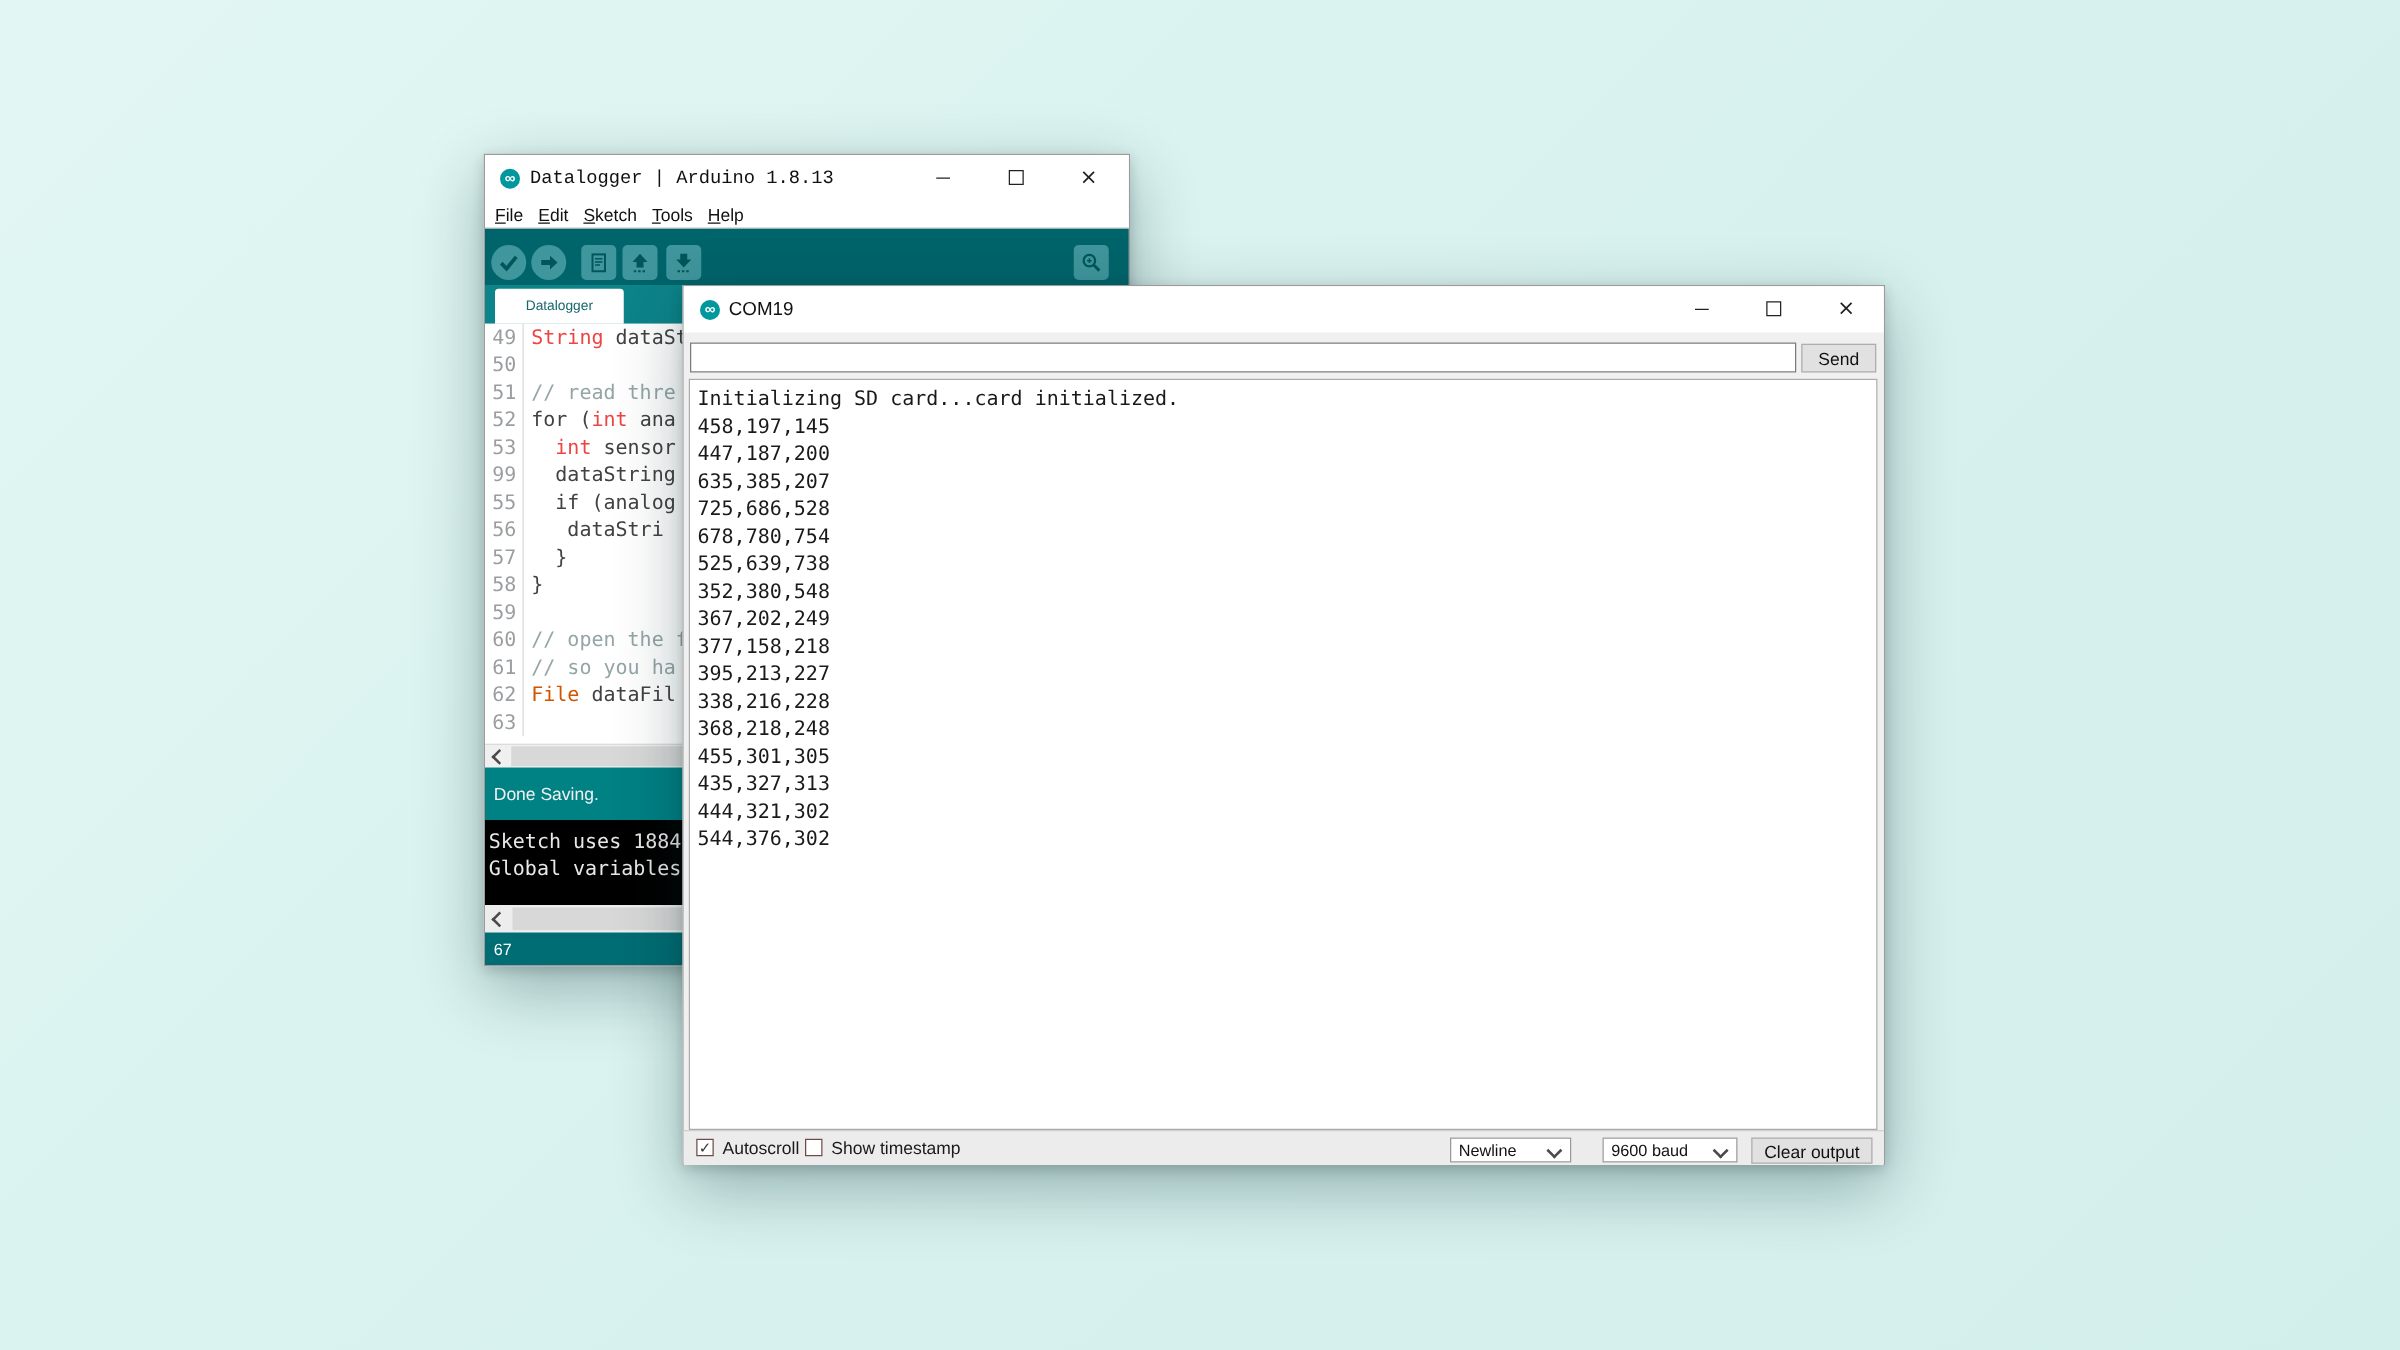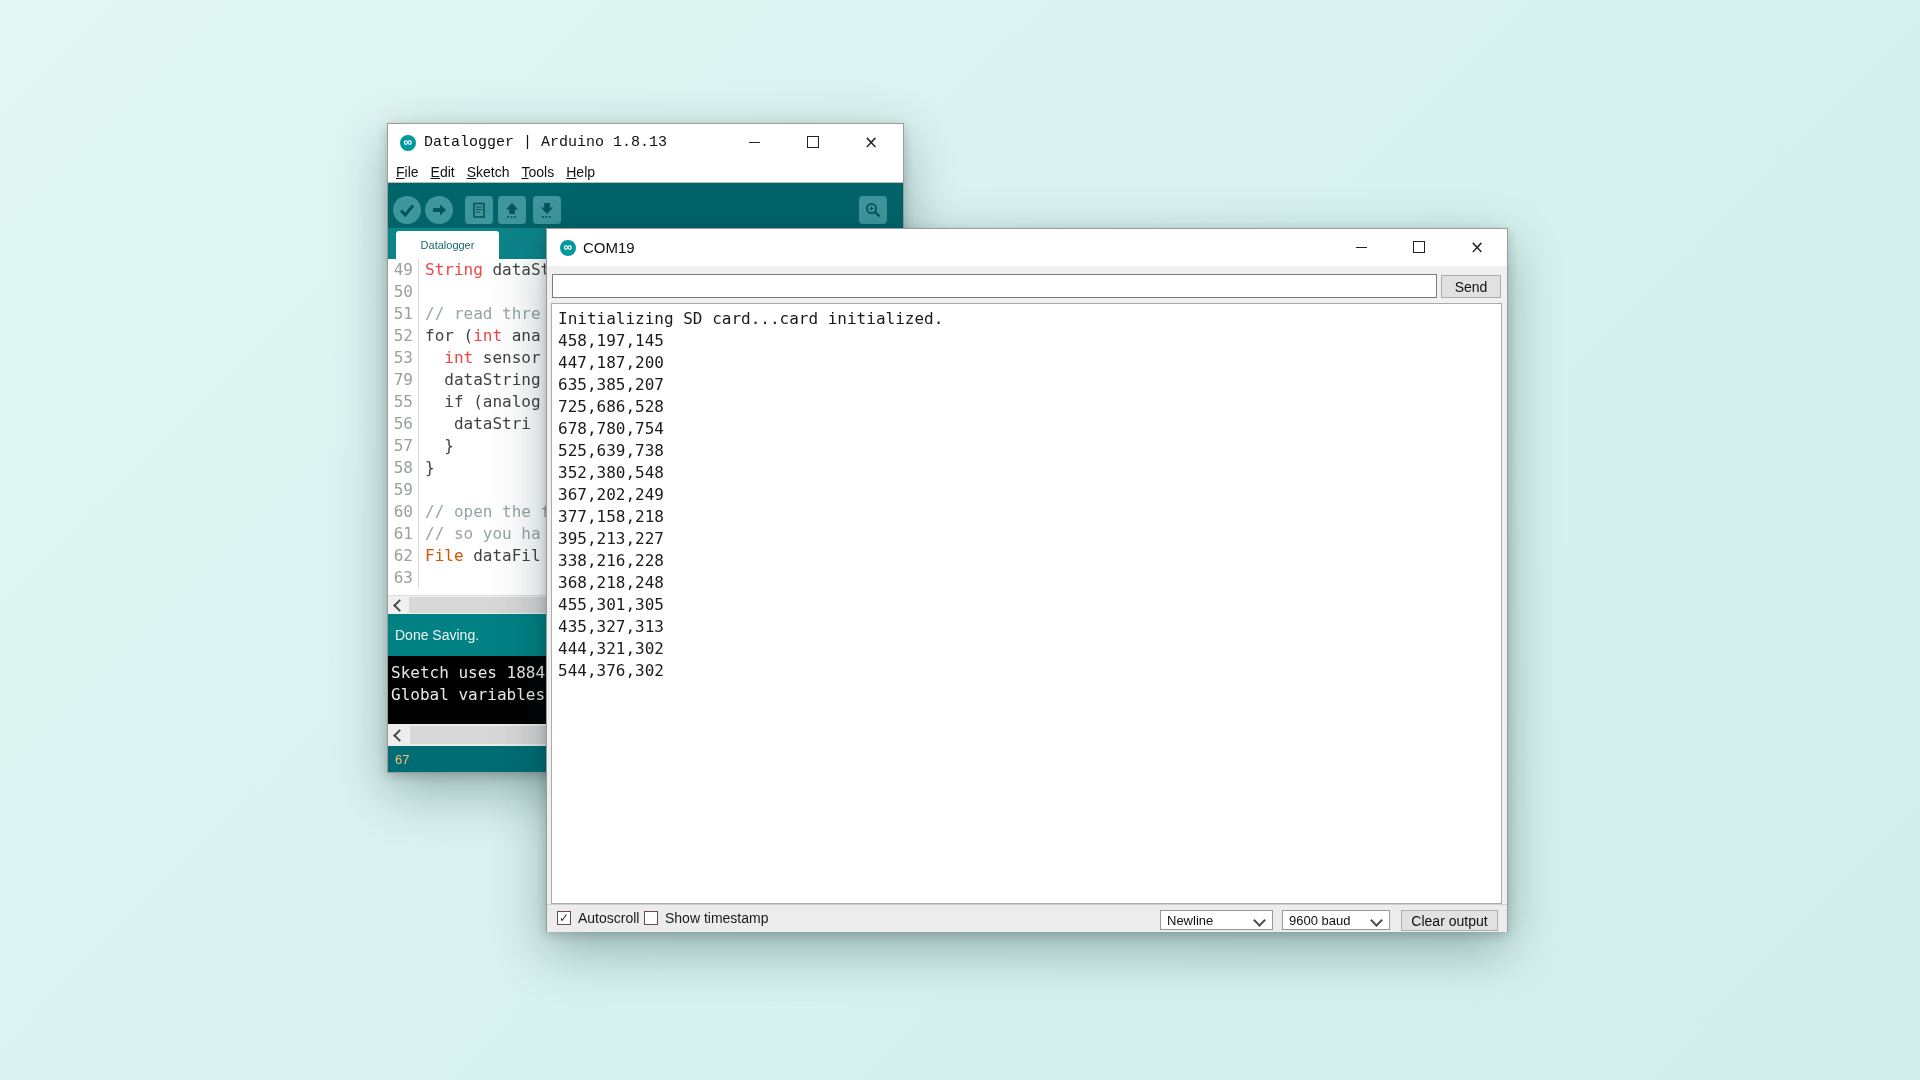--- a/index.html
+++ b/index.html
@@ -44,21 +44,21 @@
   .scroll-thumb{position:absolute;top:1px;height:16px;background:#d8d8d8;}
   .chev-left{width:7px;height:7px;border-left:2px solid #4a4a4a;border-bottom:2px solid #4a4a4a;transform:rotate(45deg);margin-left:3px;}
   .chev-down{width:7px;height:7px;border-right:2px solid #4a4a4a;border-bottom:2px solid #4a4a4a;transform:rotate(45deg);margin-top:-4px;}
   .statusbar{position:absolute;left:0;top:490px;right:0;height:42px;background:#008184;display:flex;align-items:center;}
   .status-msg{margin-left:7px;font-size:14px;color:#f2f2f2;}
   .console{position:absolute;left:0;top:532px;right:0;height:68px;background:#000;
            font-family:"DejaVu Sans Mono",monospace;font-size:16px;color:#e8e8e8;padding:6px 0 0 3px;box-sizing:border-box;}
   .console div{height:22px;line-height:22px;white-space:pre;}
   .cscroll{position:absolute;left:0;top:600px;width:515px;height:22px;background:#ededed;}
   .footer{position:absolute;left:0;top:622px;right:0;height:26px;background:#006d74;display:flex;align-items:center;}
-  .footer-num{margin-left:7px;font-size:13px;color:#fdba74;}
+  .footer-num{margin-left:7px;font-size:13px;color:#ffffff;}
   
   .sm-content{position:absolute;left:0;top:37px;right:0;bottom:0;background:#f0f0f0;}
   .sm-input{position:absolute;left:5px;top:8px;width:885px;height:24px;box-sizing:border-box;
             border:1px solid #7b7b7b;background:#fff;font-size:14px;padding:0 4px;outline:none;}
   .btn{background:#e1e1e1;border:1px solid #adadad;font-family:"Liberation Sans",sans-serif;
        font-size:14px;color:#111;display:flex;align-items:center;justify-content:center;box-sizing:border-box;}
   .sm-send{position:absolute;left:894px;top:9px;width:60px;height:23px;}
   .sm-output{position:absolute;left:4px;top:37px;width:951px;height:601px;box-sizing:border-box;background:#fff;
              border:1px solid #ababab;overflow:hidden;font-family:"DejaVu Sans Mono",monospace;font-size:16px;color:#1a1a1a;
              padding:4px 0 0 6px;}
@@ -149,21 +149,21 @@
       <div class="tab">
         <span class="tab-label">Datalogger</span>
       </div>
     </div>
     <div class="editor" id="ide-editor">
         <div class="code-row"><span class="ln">49</span><span class="code"><span class="tk-type">String</span><span class="tk-plain"> dataSt</span></span></div>
         <div class="code-row"><span class="ln">50</span><span class="code"></span></div>
         <div class="code-row"><span class="ln">51</span><span class="code"><span class="tk-comment">// read thre</span></span></div>
         <div class="code-row"><span class="ln">52</span><span class="code"><span class="tk-plain">for (</span><span class="tk-type">int</span><span class="tk-plain"> ana</span></span></div>
         <div class="code-row"><span class="ln">53</span><span class="code"><span class="tk-plain">  </span><span class="tk-type">int</span><span class="tk-plain"> sensor</span></span></div>
-        <div class="code-row"><span class="ln">79</span><span class="code"><span class="tk-plain">  dataString</span></span></div>
+        <div class="code-row"><span class="ln">99</span><span class="code"><span class="tk-plain">  dataString</span></span></div>
         <div class="code-row"><span class="ln">55</span><span class="code"><span class="tk-plain">  if (analog</span></span></div>
         <div class="code-row"><span class="ln">56</span><span class="code"><span class="tk-plain">   dataStri</span></span></div>
         <div class="code-row"><span class="ln">57</span><span class="code"><span class="tk-plain">  }</span></span></div>
         <div class="code-row"><span class="ln">58</span><span class="code"><span class="tk-plain">}</span></span></div>
         <div class="code-row"><span class="ln">59</span><span class="code"></span></div>
         <div class="code-row"><span class="ln">60</span><span class="code"><span class="tk-comment">// open the f</span></span></div>
         <div class="code-row"><span class="ln">61</span><span class="code"><span class="tk-comment">// so you ha</span></span></div>
         <div class="code-row"><span class="ln">62</span><span class="code"><span class="tk-class">File</span><span class="tk-plain"> dataFil</span></span></div>
         <div class="code-row"><span class="ln">63</span><span class="code"></span></div>
       </div>
@@ -225,21 +225,21 @@
           <div>455,301,305</div>
           <div>435,327,313</div>
           <div>444,321,302</div>
           <div>544,376,302</div>
         </div>
       <div class="sm-bottom">
         <span class="cb" style="left:10px;" id="cb-autoscroll">✓</span>
         <span class="cb-label" style="left:31px;">Autoscroll</span>
         <span class="cb" style="left:97px;" id="cb-timestamp"></span>
         <span class="cb-label" style="left:118px;">Show timestamp</span>
-        <span class="select" style="left:613px;width:113px;">
+        <span class="select" style="left:613px;width:97px;">
           <span>Newline</span>
           <span class="chev-down"></span>
         </span>
         <span class="select" style="left:735px;width:108px;text-align:center;">
           <span>9600 baud</span>
           <span class="chev-down"></span>
         </span>
         <div class="btn sm-clear">
           <span>Clear output</span>
         </div>

